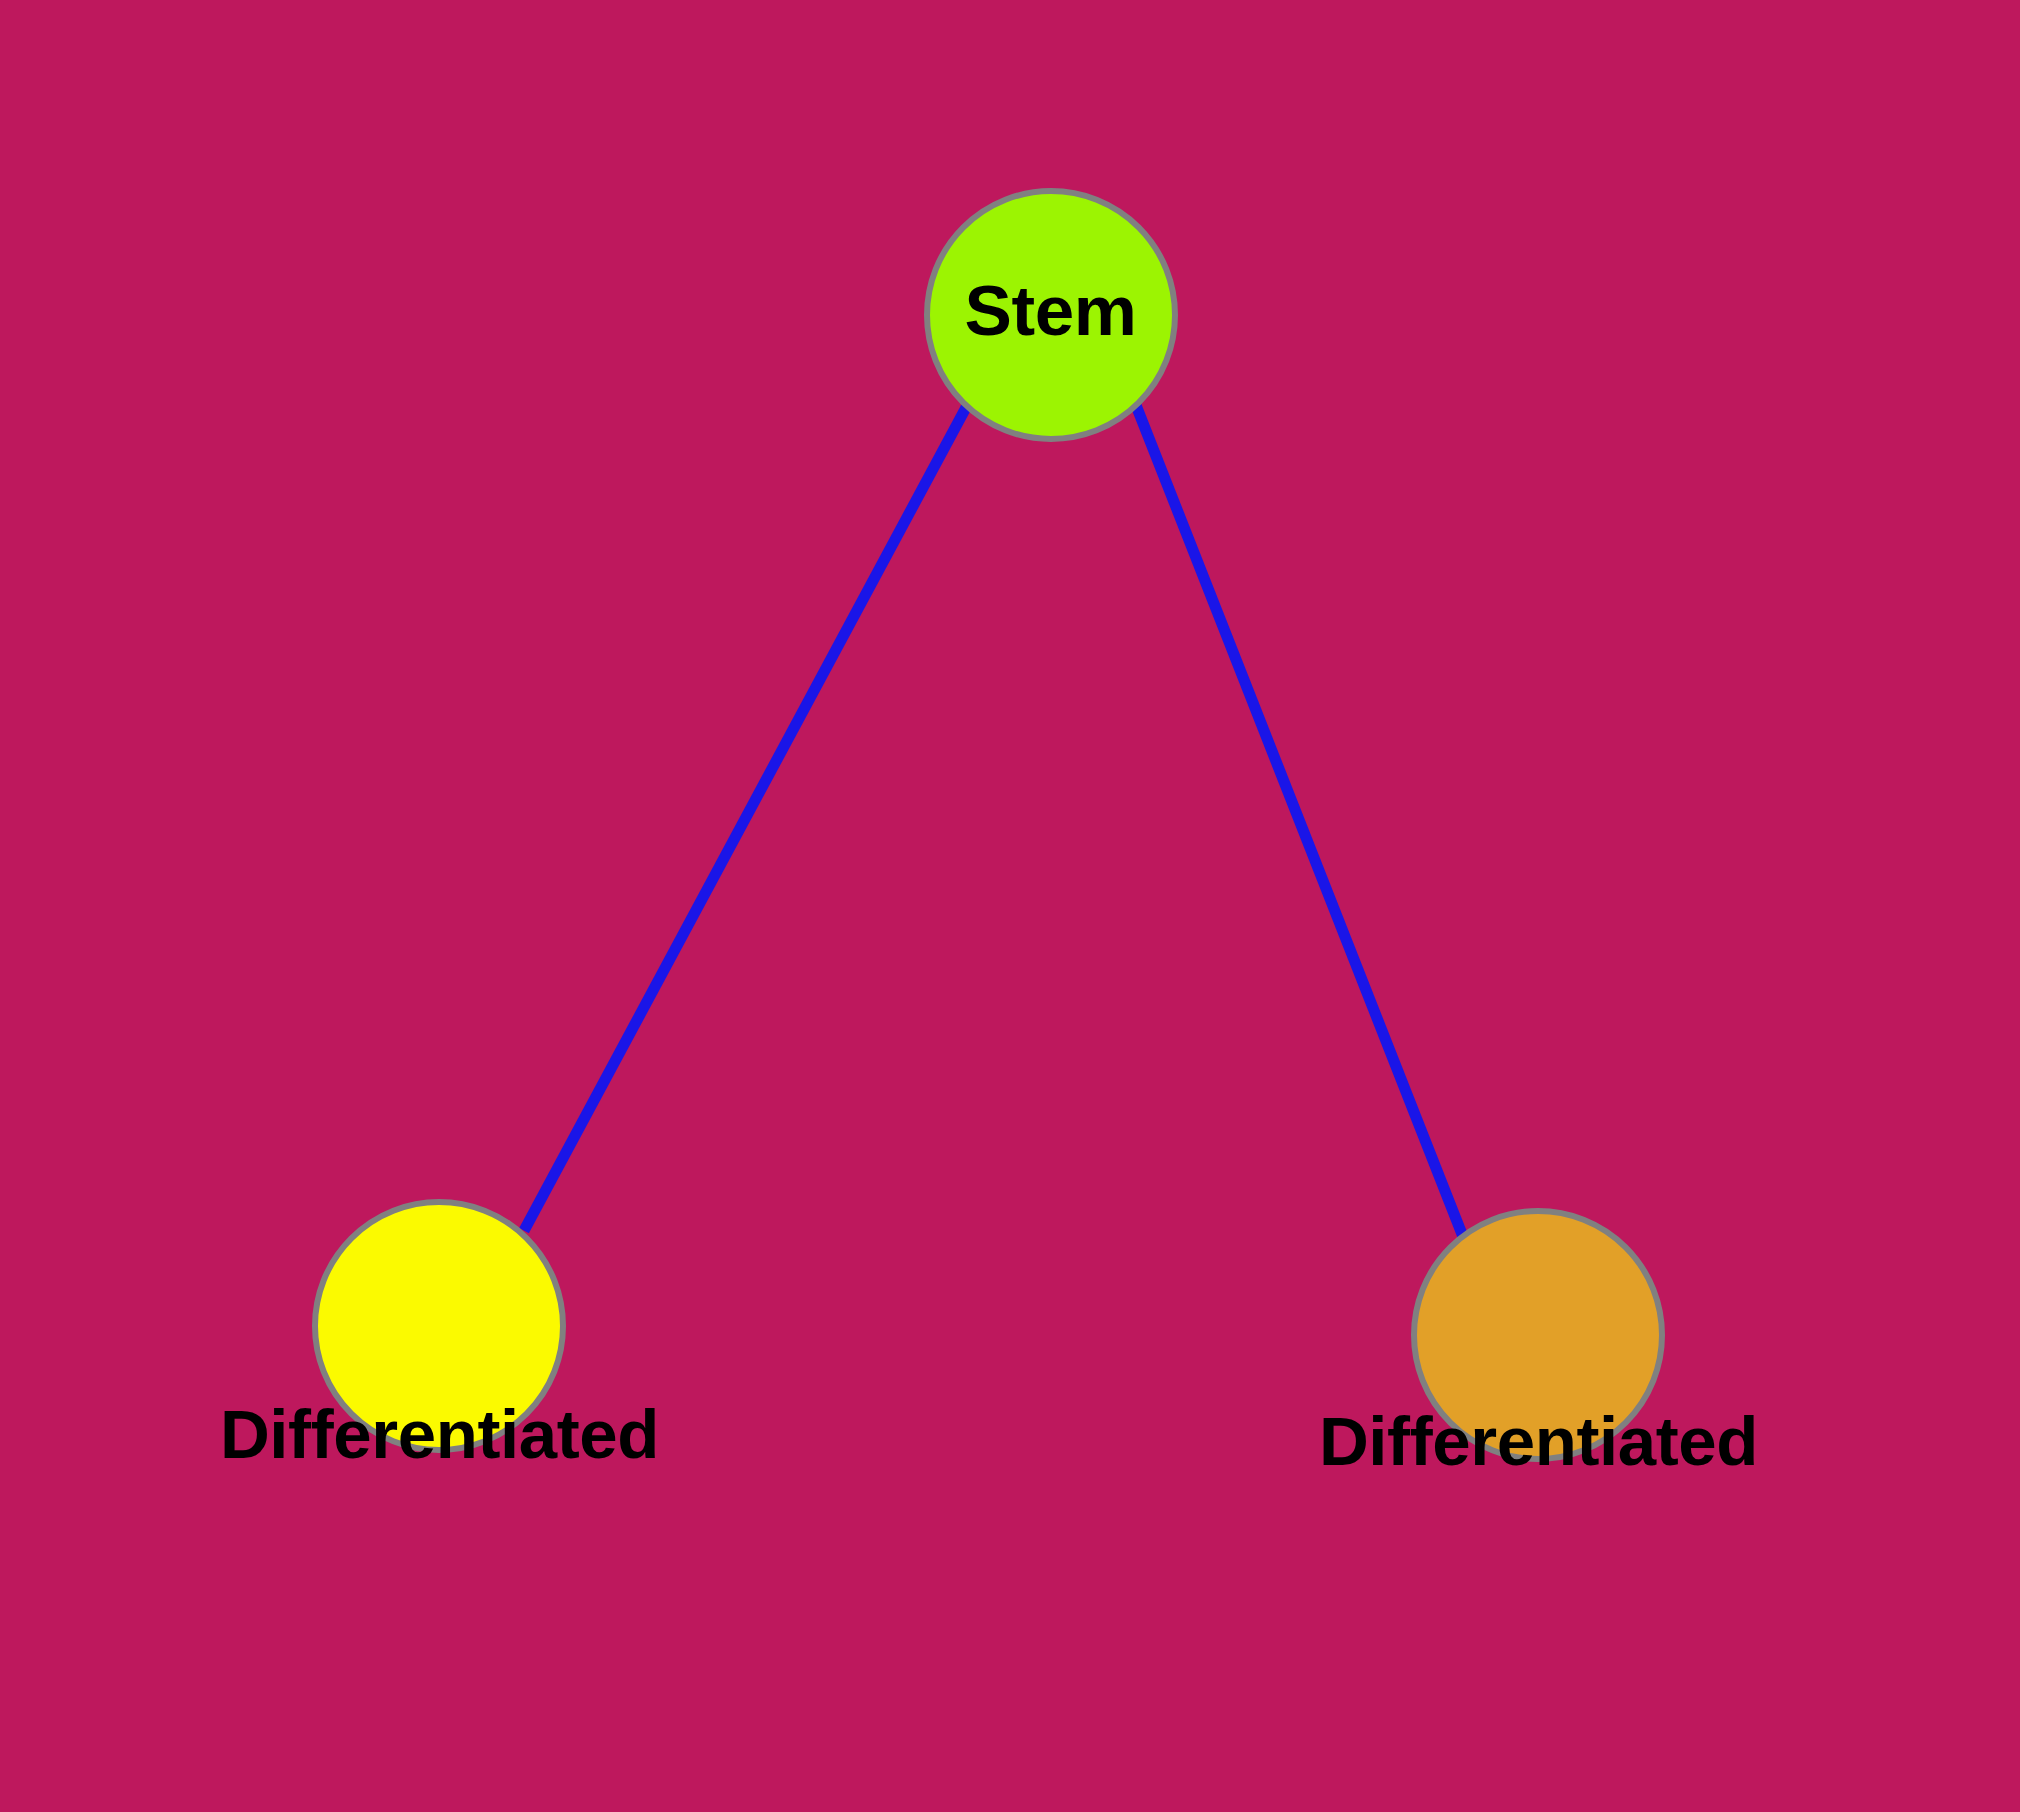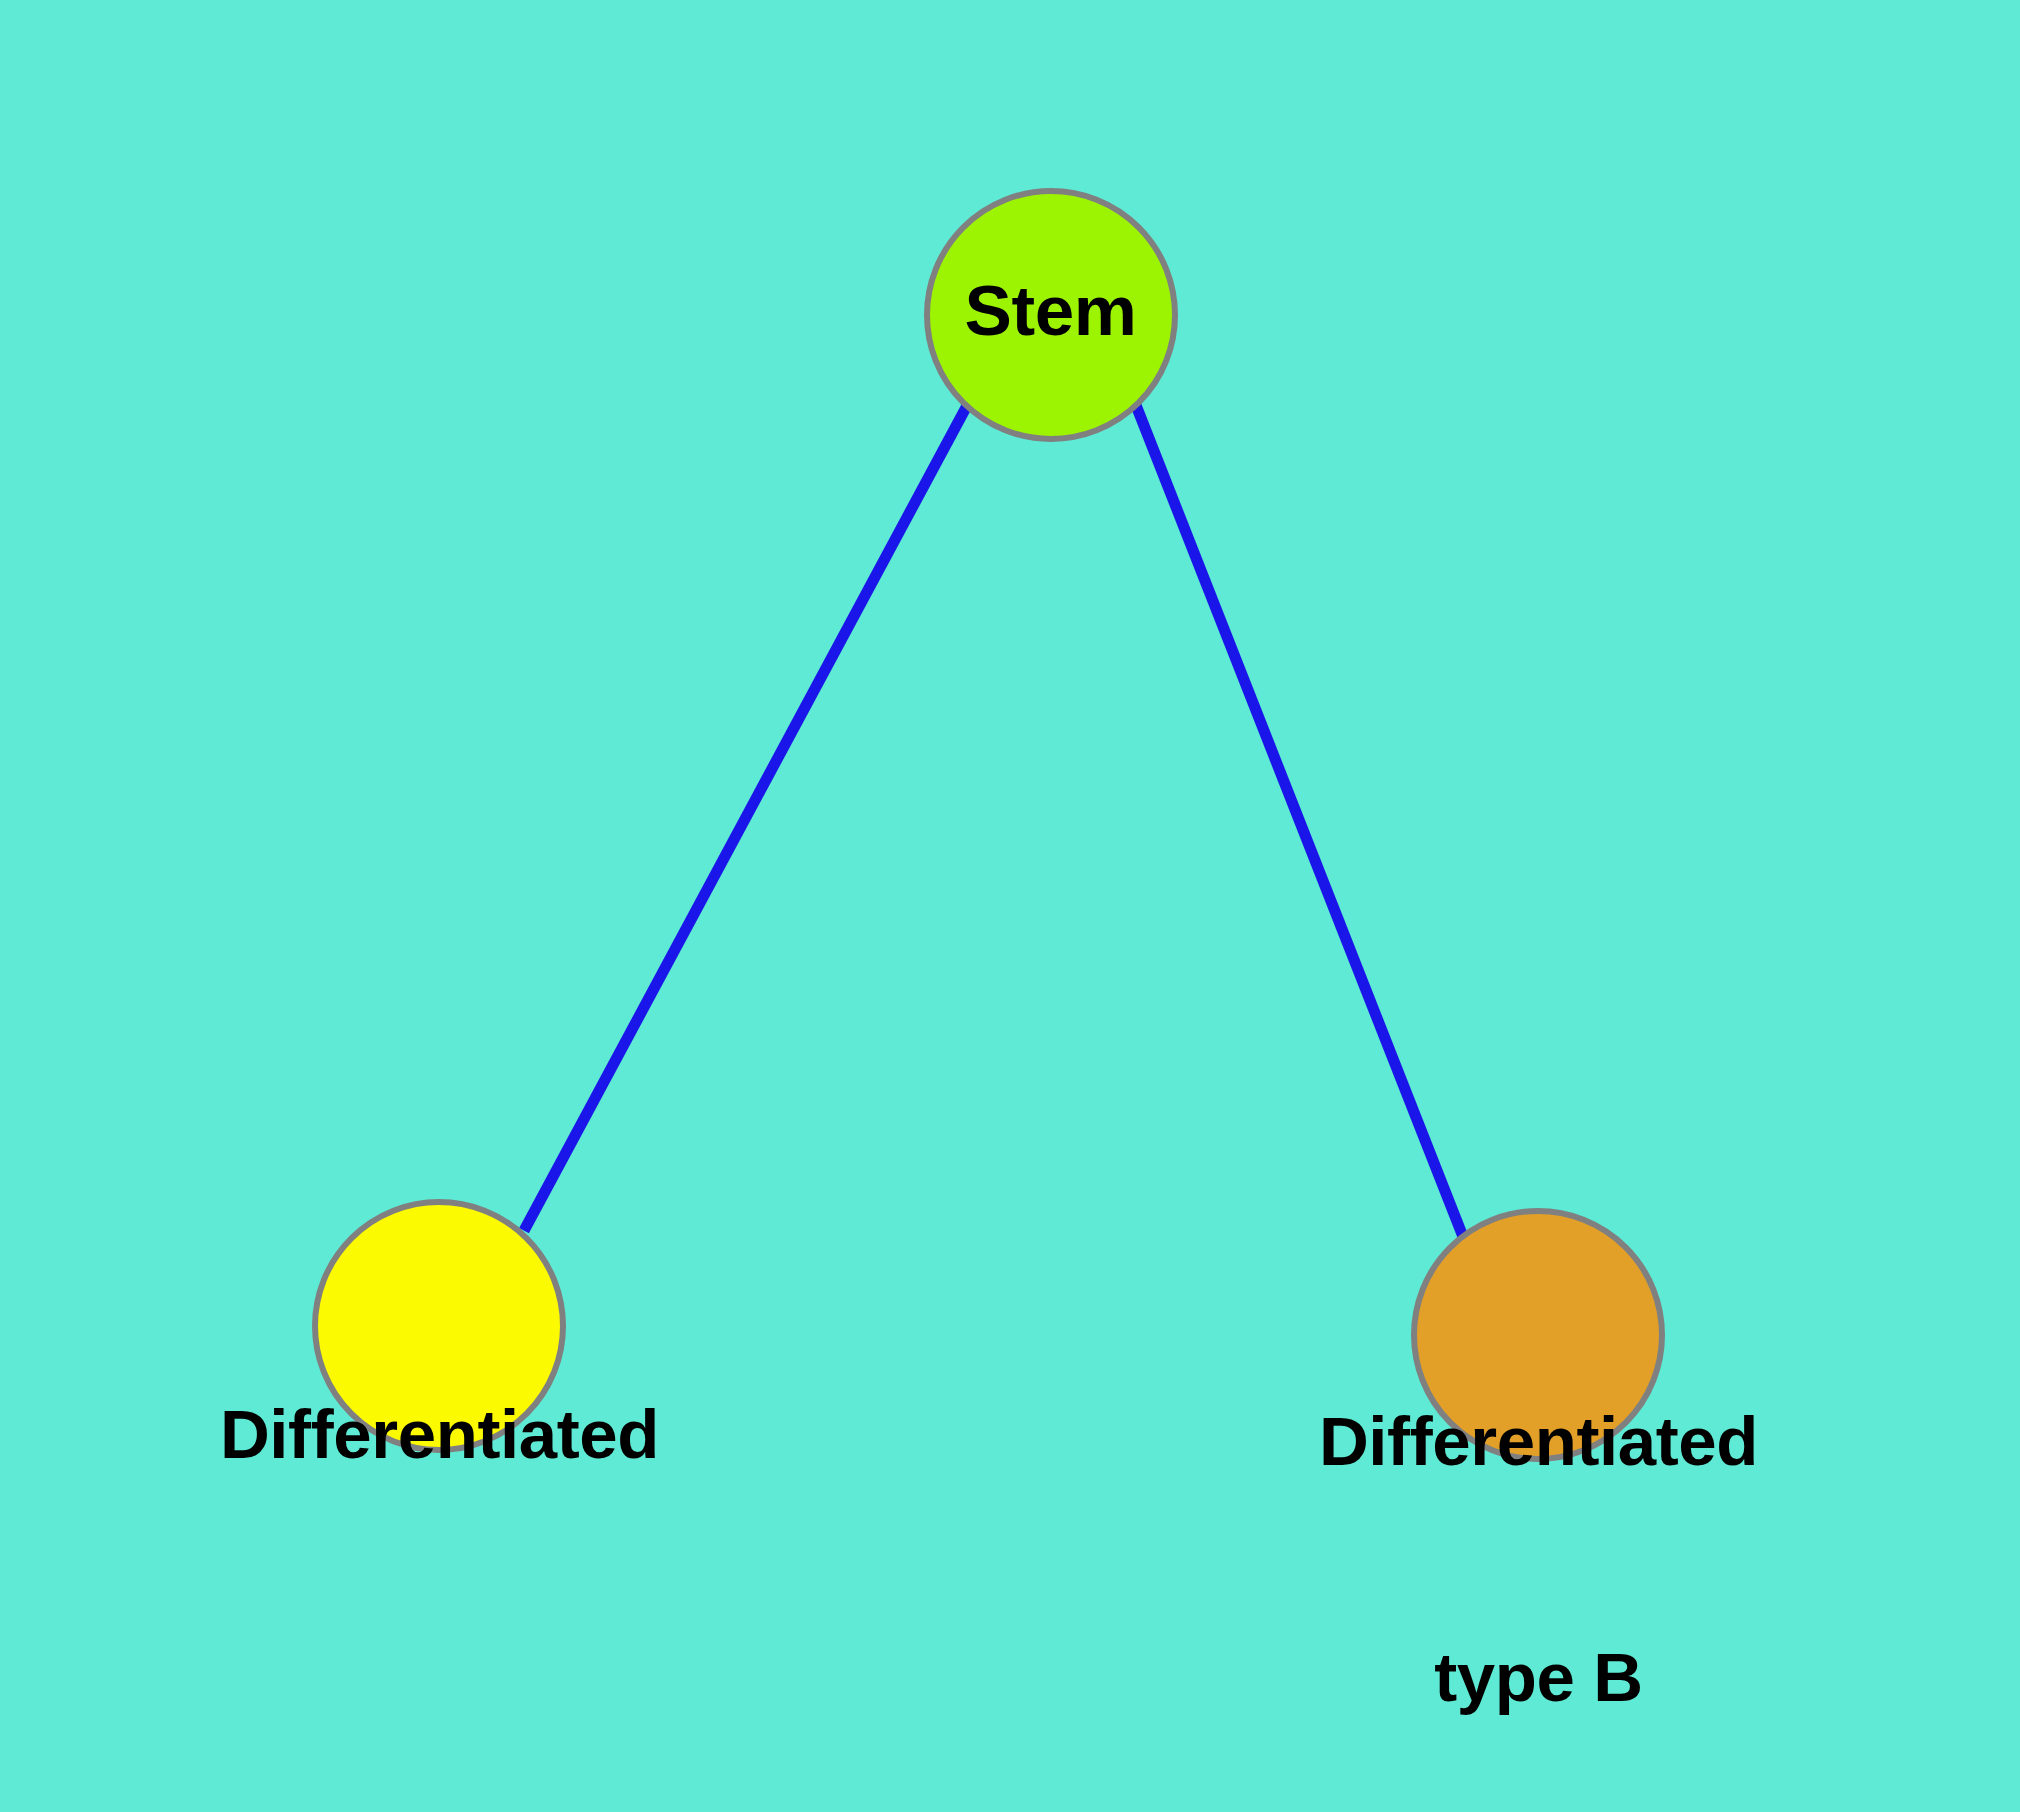--- a/index.html
+++ b/index.html
@@ -10,21 +10,21 @@
     width: 2021px;
     height: 1812px;
     background: #ffffff;
     font-family: "Liberation Sans", sans-serif;
     overflow: hidden;
   }
   #diagram-canvas {
     position: relative;
     width: 2021px;
     height: 1812px;
-    background: #5eead4;
+    background: #be185d;
     overflow: hidden;
   }
   #edge-layer {
     position: absolute;
     left: 0;
     top: 0;
     width: 2021px;
     height: 1812px;
   }
   .graph-node {
@@ -100,17 +100,16 @@
   <div class="graph-node" id="node-type-b"></div>
 
   <div class="node-label" id="label-stem">Stem</div>
 
   <div class="node-label" id="label-type-a">
     <div>Differentiated</div>
   </div>
 
   <div class="node-label" id="label-type-b">
     <div>Differentiated</div>
-    <div>type B</div>
   </div>
 
 </div>
 
 
 </body></html>

